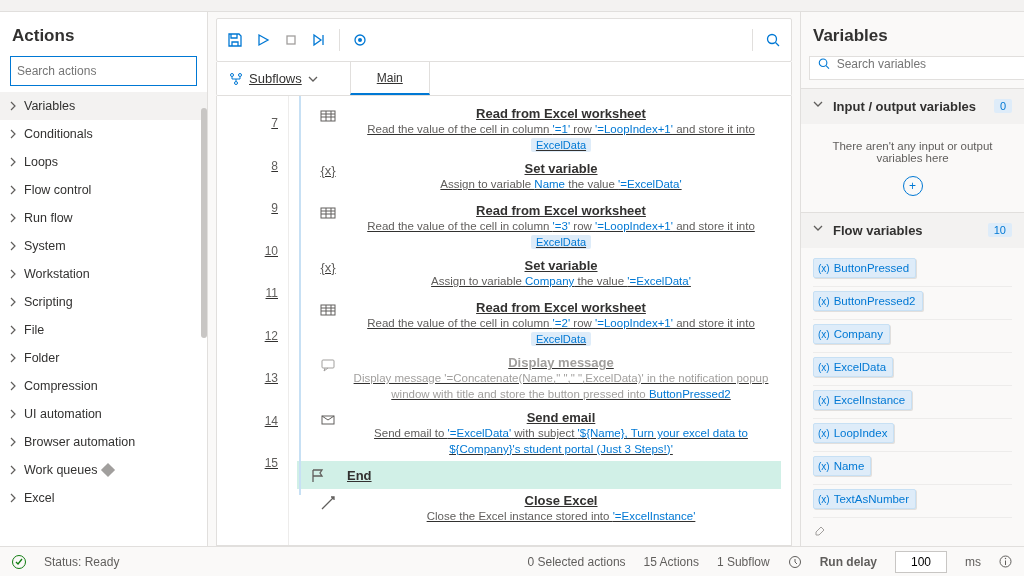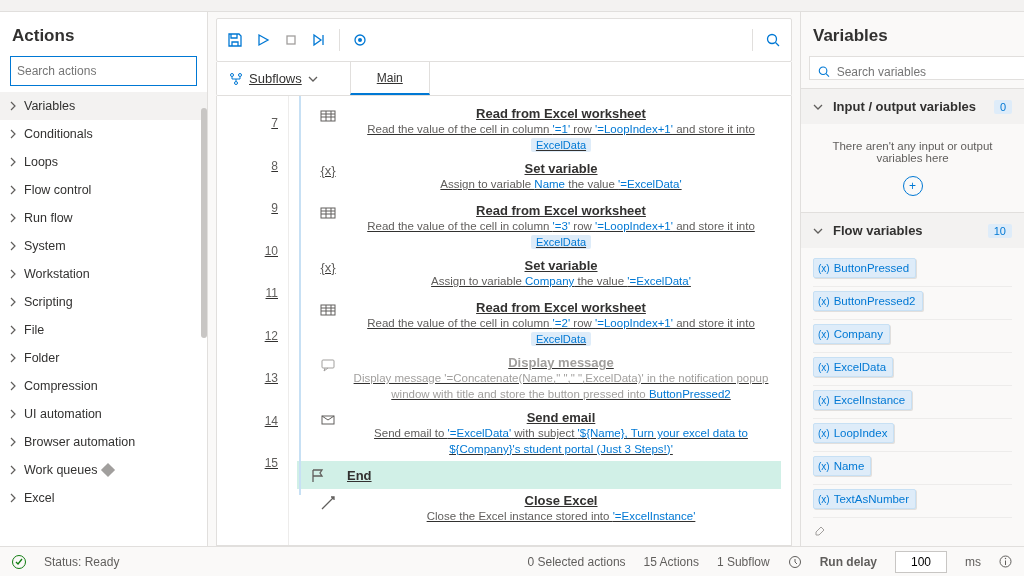--- a/index.html
+++ b/index.html
@@ -37,24 +37,24 @@
 .step-body { flex: 1; }
 .step-title { font-weight: 600; font-size: 13px; }
 .step-desc { font-size: 11.5px; color: #605e5c; margin-top: 1px; line-height: 1.35; }
 .step.dim .step-title, .step.dim .step-desc { color: #a19f9d; }
 .token { background: #deecf9; color: #0078d4; padding: 1px 5px; border-radius: 2px; font-size: 11px; }
 .btxt { color: #0078d4; }
 .end-row { background: #d1f0e7; margin-left: 2px; padding: 8px 6px 8px 12px; display: flex; align-items: center; gap: 20px; height: 28px; }
 
 .panel-right { width: 224px; background: #faf9f8; border-left: 1px solid #e1dfdd; padding: 10px 0 0; display: flex; flex-direction: column; overflow: hidden; }
 .panel-right h2 { font-size: 17px; font-weight: 600; padding: 4px 12px 10px; }
-.search-box-r { margin: 0 0 8px 8px; border: 1px solid #e1dfdd; height: 30px; display: flex; align-items: flex-end; padding: 0 8px; background: #fff; gap: 6px; border-right: none; }
+.search-box-r { margin: 0 0 8px 8px; border: 1px solid #e1dfdd; height: 30px; display: flex; align-items: flex-start; padding: 0 8px; background: #fff; gap: 6px; border-right: none; }
 .search-box-r input { border: none; outline: none; width: 100%; font-size: 12px; color: #605e5c; background: transparent; }
 .section { border-top: 1px solid #e1dfdd; }
-.section-hdr { display: flex; align-items: center; padding: 10px 12px; gap: 10px; background: #f3f2f1; cursor: pointer; }
+.section-hdr { display: flex; align-items: flex-start; padding: 10px 12px; gap: 10px; background: #f3f2f1; cursor: pointer; }
 .section-hdr .lbl { font-weight: 600; font-size: 13px; flex: 1; }
 .badge { background: #deecf9; color: #0078d4; font-size: 11px; padding: 1px 6px; border-radius: 2px; min-width: 14px; text-align: center; }
 .section-body { padding: 10px 12px; font-size: 12px; }
 .empty { color: #605e5c; text-align: center; padding: 6px 0; font-size: 11.5px; }
 .plus-circle { width: 20px; height: 20px; border: 1.5px solid #0078d4; border-radius: 50%; display: flex; align-items: center; justify-content: center; color: #0078d4; margin: 6px auto; cursor: pointer; }
 .var-chip { display: inline-flex; align-items: center; background: #deecf9; border: 1px solid #c7e0f4; padding: 3px 6px 3px 4px; margin-bottom: 7px; font-size: 11.5px; color: #0078d4; border-radius: 2px; box-shadow: 1px 1px 0 #e1dfdd; gap: 4px; }
 .vx { font-size: 10px; color: #0078d4; }
 .var-row { border-bottom: 1px solid #edeceb; padding-bottom: 1px; margin-bottom: 4px; }
 
 .status-bar { height: 30px; border-top: 1px solid #e1dfdd; display: flex; align-items: center; padding: 0 12px; font-size: 12px; color: #605e5c; background: #faf9f8; gap: 18px; }

